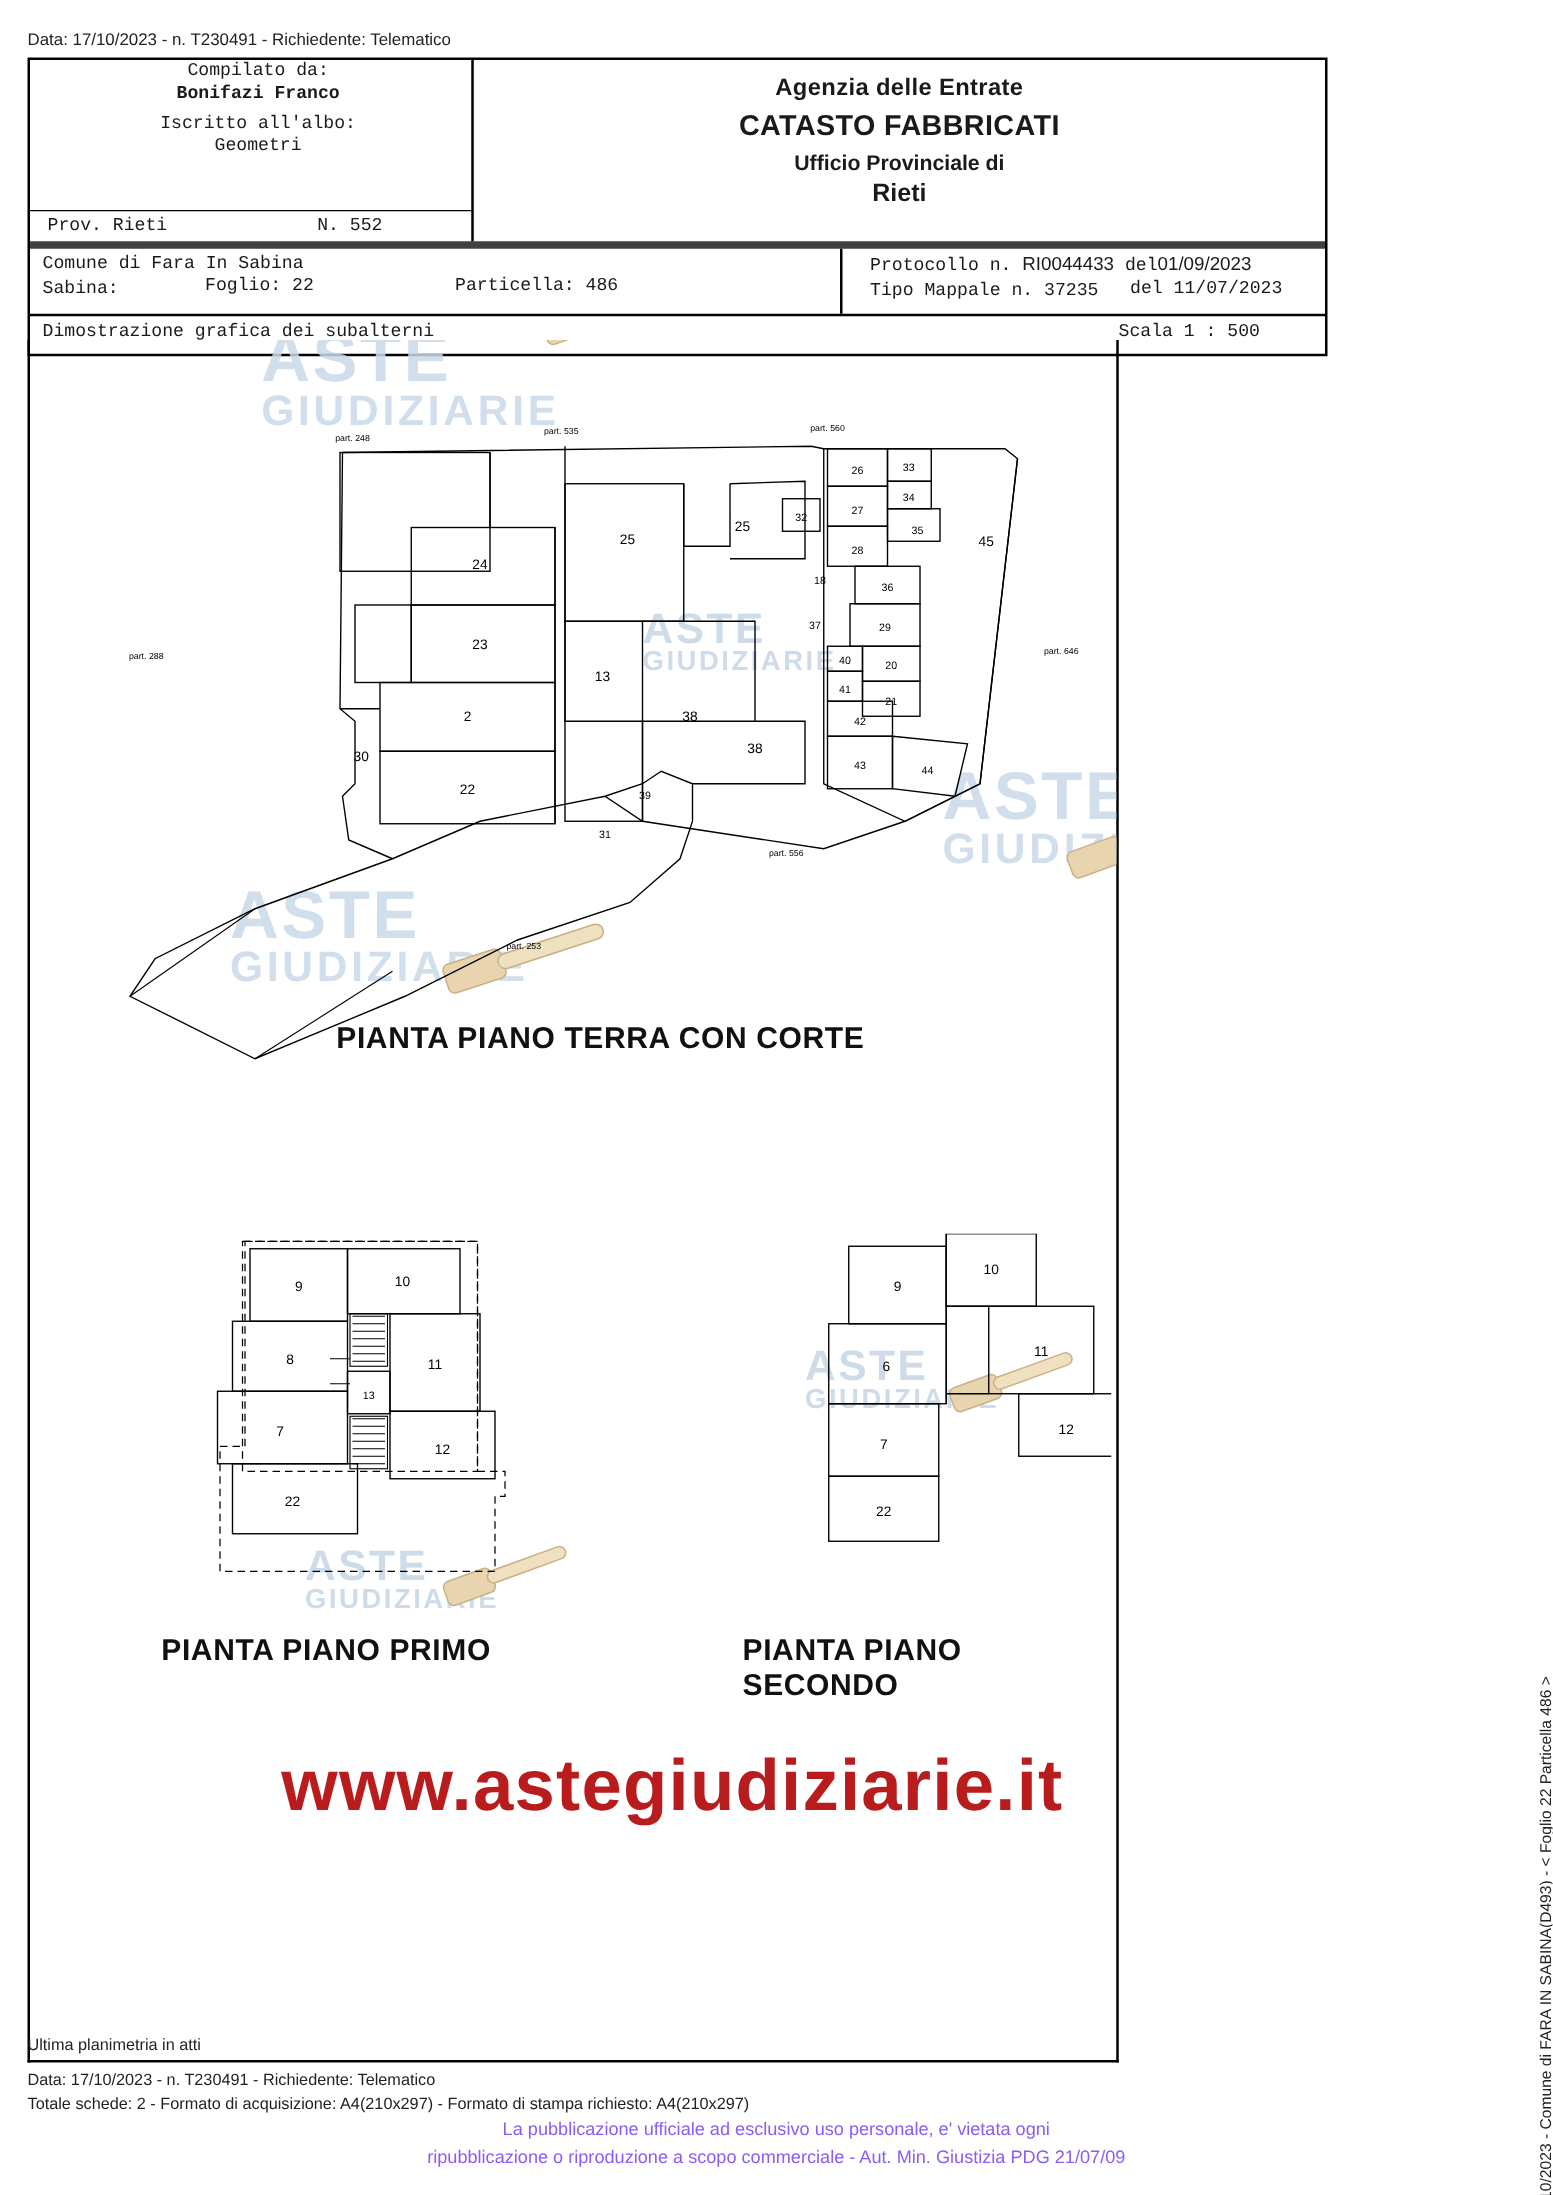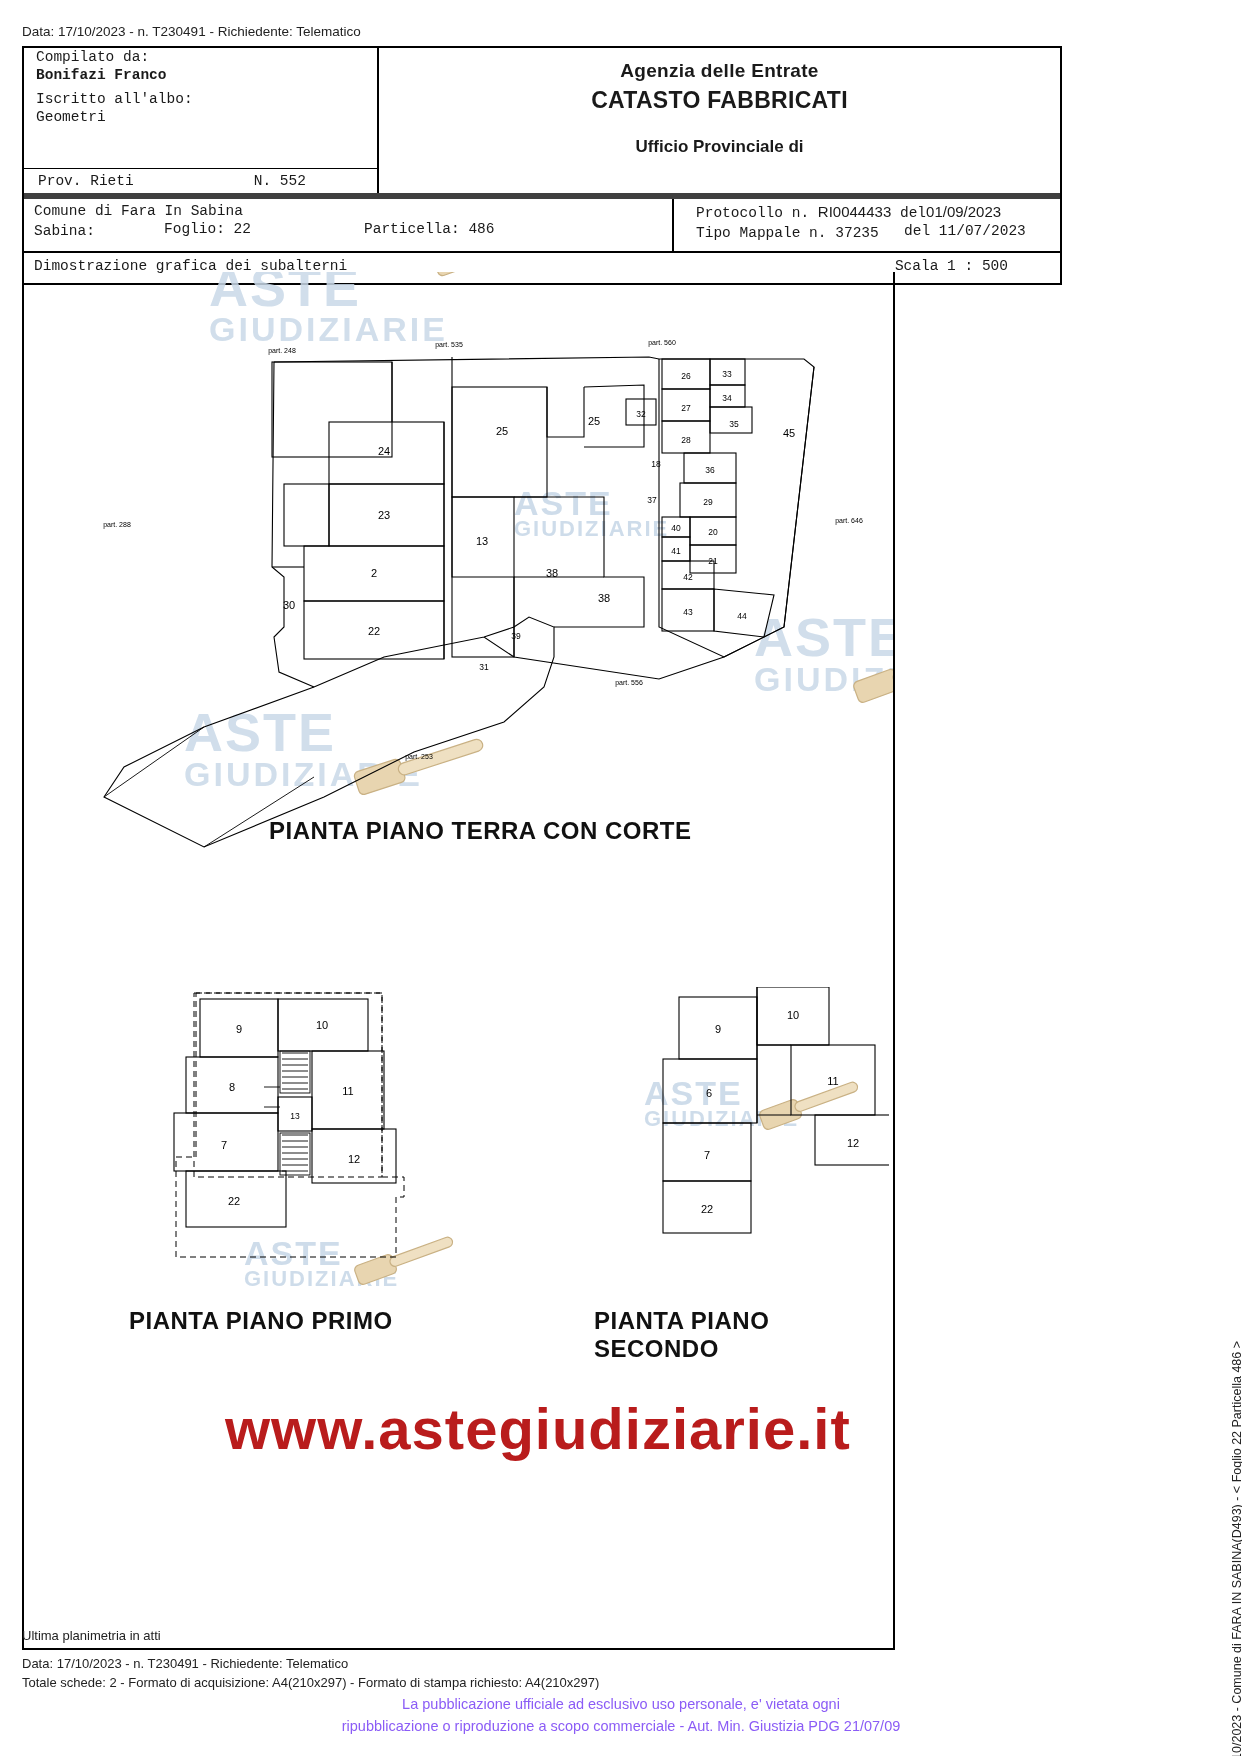--- a/index.html
+++ b/index.html
@@ -49,40 +49,41 @@
     font-weight: bold;
     font-size: 16px;
     letter-spacing: 1px;
     padding: 5px 0 4px 0;
   }
   .left-line {
     font-family: "Liberation Mono", monospace;
     font-size: 14.5px;
     padding: 1px 0 1px 12px;
     white-space: pre;
+    text-align: center;
   }
   #prov-row {
     border-top: 1.5px solid #000;
     display: flex;
     position: absolute;
     left: 0; right: 0; bottom: 0;
     font-family: "Liberation Mono", monospace;
     font-size: 14.5px;
     padding: 4px 0 4px 14px;
   }
   #prov-row .n { margin-left: 120px; }
 
   #hdr-right {
     flex: 1;
     text-align: center;
     padding-top: 12px;
   }
   #agenzia { font-size: 19px; font-weight: bold; letter-spacing: .3px; }
   #catasto { font-size: 23px; font-weight: bold; margin-top: 5px; letter-spacing: .3px;}
-  #ufficio  { font-size: 17px; font-weight: bold; margin-top: 23px; }
+  #ufficio  { font-size: 17px; font-weight: bold; margin-top: 7px; }
   #provinciale { font-size: 20px; font-weight: bold; margin-top: 3px; }
 
   #hdr-mid {
     border-top: 6px solid #404040;
     height: 52px;
   }
   #hdr-mid-left {
     width: 650px;
     border-right: 2px solid #000;
     box-sizing: border-box;
@@ -237,20 +238,21 @@
       <div class="left-line">Geometri</div>
       <div id="prov-row">
         <span>Prov. Rieti</span>
         <span class="n">N. 552</span>
       </div>
     </div>
     <div class="hdr-cell" id="hdr-right">
       <div id="agenzia">Agenzia delle Entrate</div>
       <div id="catasto">CATASTO FABBRICATI</div>
       <div id="ufficio">Ufficio Provinciale di</div>
+      <div id="provinciale">Rieti</div>
     </div>
   </div>
 
   <div class="hdr-row" id="hdr-mid">
     <div class="hdr-cell" id="hdr-mid-left">
       <div id="comune-line">Comune di Fara In Sabina</div>
       <div id="sezione-line">
         <span>Sabina:</span>
         <span class="foglio">Foglio: 22</span>
         <span class="particella">Particella: 486</span>

